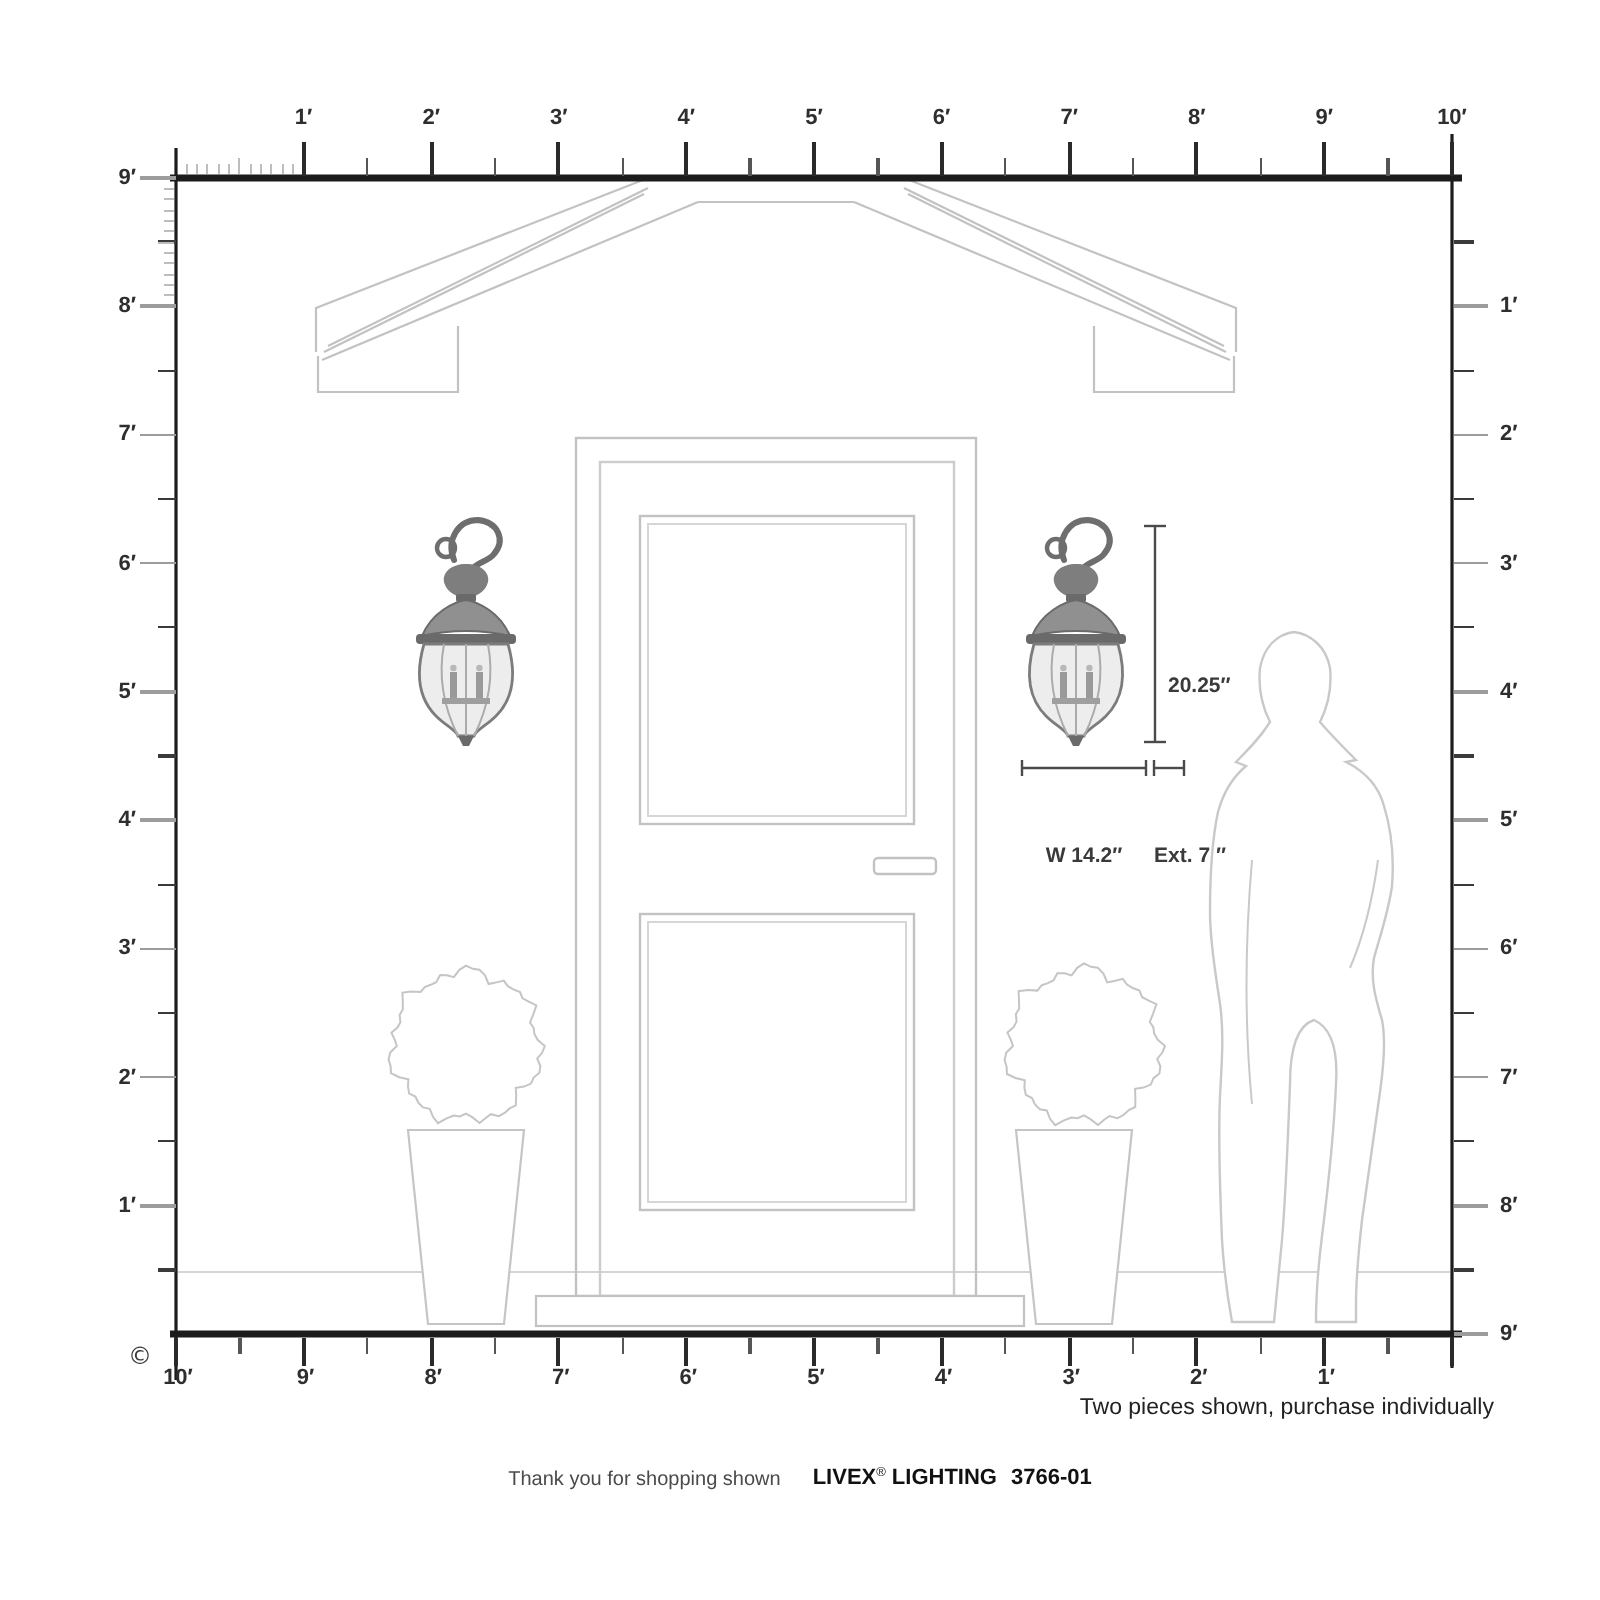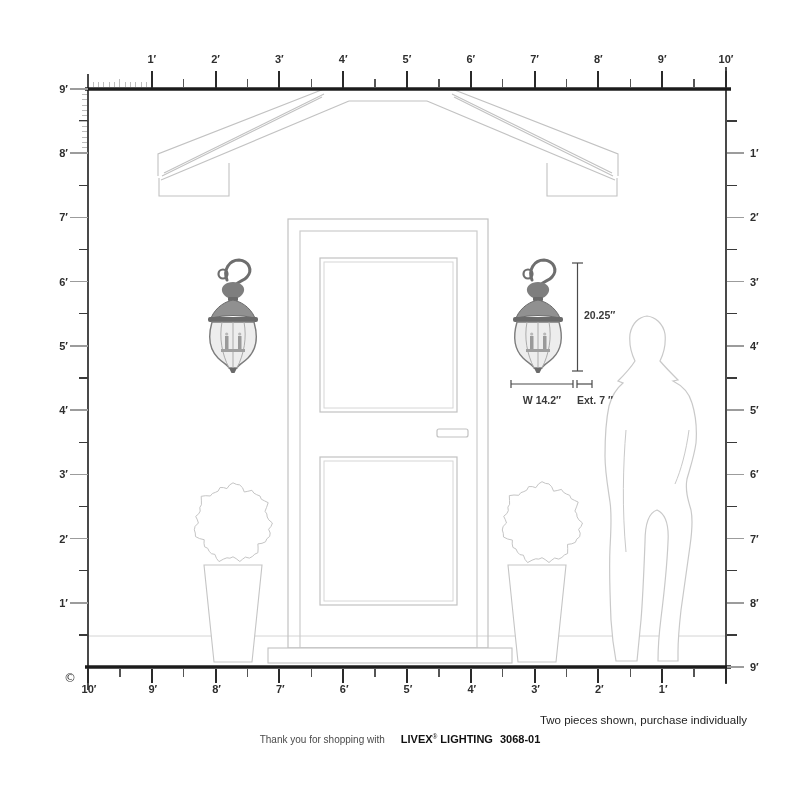--- a/index.html
+++ b/index.html
@@ -1,22 +1,22 @@
 <!DOCTYPE html>
 <html><head>
 <meta charset="utf-8">
 <style>
   html,body{margin:0;padding:0;background:#fff;}
   #canvas{position:relative;width:800px;height:800px;background:#fff;overflow:hidden;
           font-family:"Liberation Sans",sans-serif;}
   .abs{position:absolute;}
   .rlabel{position:absolute;font:600 11px "Liberation Sans",sans-serif;color:#2e2e2e;line-height:14px;}
   .tick{position:absolute;}
-  .dimlabel{position:absolute;font:600 10.5px "Liberation Sans",sans-serif;color:#3a3a3a;line-height:12px;}
-  #note{position:absolute;top:714px;right:53px;font:400 11.5px "Liberation Sans",sans-serif;color:#222;}
+  .dimlabel{position:absolute;font:600 10.5px "Liberation Sans",sans-serif;color:#3a3a3a;line-height:12px;margin-top:28px;}
+  #note{position:absolute;top:698px;right:53px;font:400 11.5px "Liberation Sans",sans-serif;color:#222;}
   #thanks{position:absolute;top:733px;left:0;width:800px;text-align:center;
           font:400 10px "Liberation Sans",sans-serif;color:#4a4a4a;}
   #thanks .brand{font:700 11px "Liberation Sans",sans-serif;color:#111;margin-left:16px;}
   #thanks .reg{font:400 6.5px "Liberation Sans",sans-serif;color:#111;vertical-align:super;}
   #thanks .brand2{font:700 11px "Liberation Sans",sans-serif;color:#111;margin-left:3px;margin-top:44px;}
   #thanks .model{font:700 11px "Liberation Sans",sans-serif;color:#111;margin-left:7px;}
   #copyright{position:absolute;left:64px;top:671px;font:400 12px "DejaVu Sans",sans-serif;color:#3a3a3a;}
   svg{position:absolute;left:0;top:0;}
 </style>
 </head>
@@ -257,14 +257,14 @@
       <div class="tick abs" style="left: 81.5px; top: 147.37px; width: 5.5px; height: 1px; background: rgb(189, 189, 189);"></div>
     </div>
 
   <div class="dimlabel" style="left:584px;top:309px;">20.25″</div>
   <div class="dimlabel" style="left:512px;top:394px;width:60px;text-align:center;">W 14.2″</div>
   <div class="dimlabel" style="left:566px;top:394px;width:58px;text-align:center;">Ext. 7 ″</div>
 
   <div id="copyright">©</div>
 
   <div id="note">Two pieces shown, purchase individually</div>
-  <div id="thanks"><span>Thank you for shopping with</span><span class="brand">LIVEX</span><span class="reg">®</span><span class="brand2">LIGHTING</span><span class="model">3068-01</span></div>
+  <div id="thanks"><span>Thank you for shopping shown</span><span class="brand">LIVEX</span><span class="reg">®</span><span class="brand2">LIGHTING</span><span class="model">3766-01</span></div>
 </div>
 
 </body></html>

